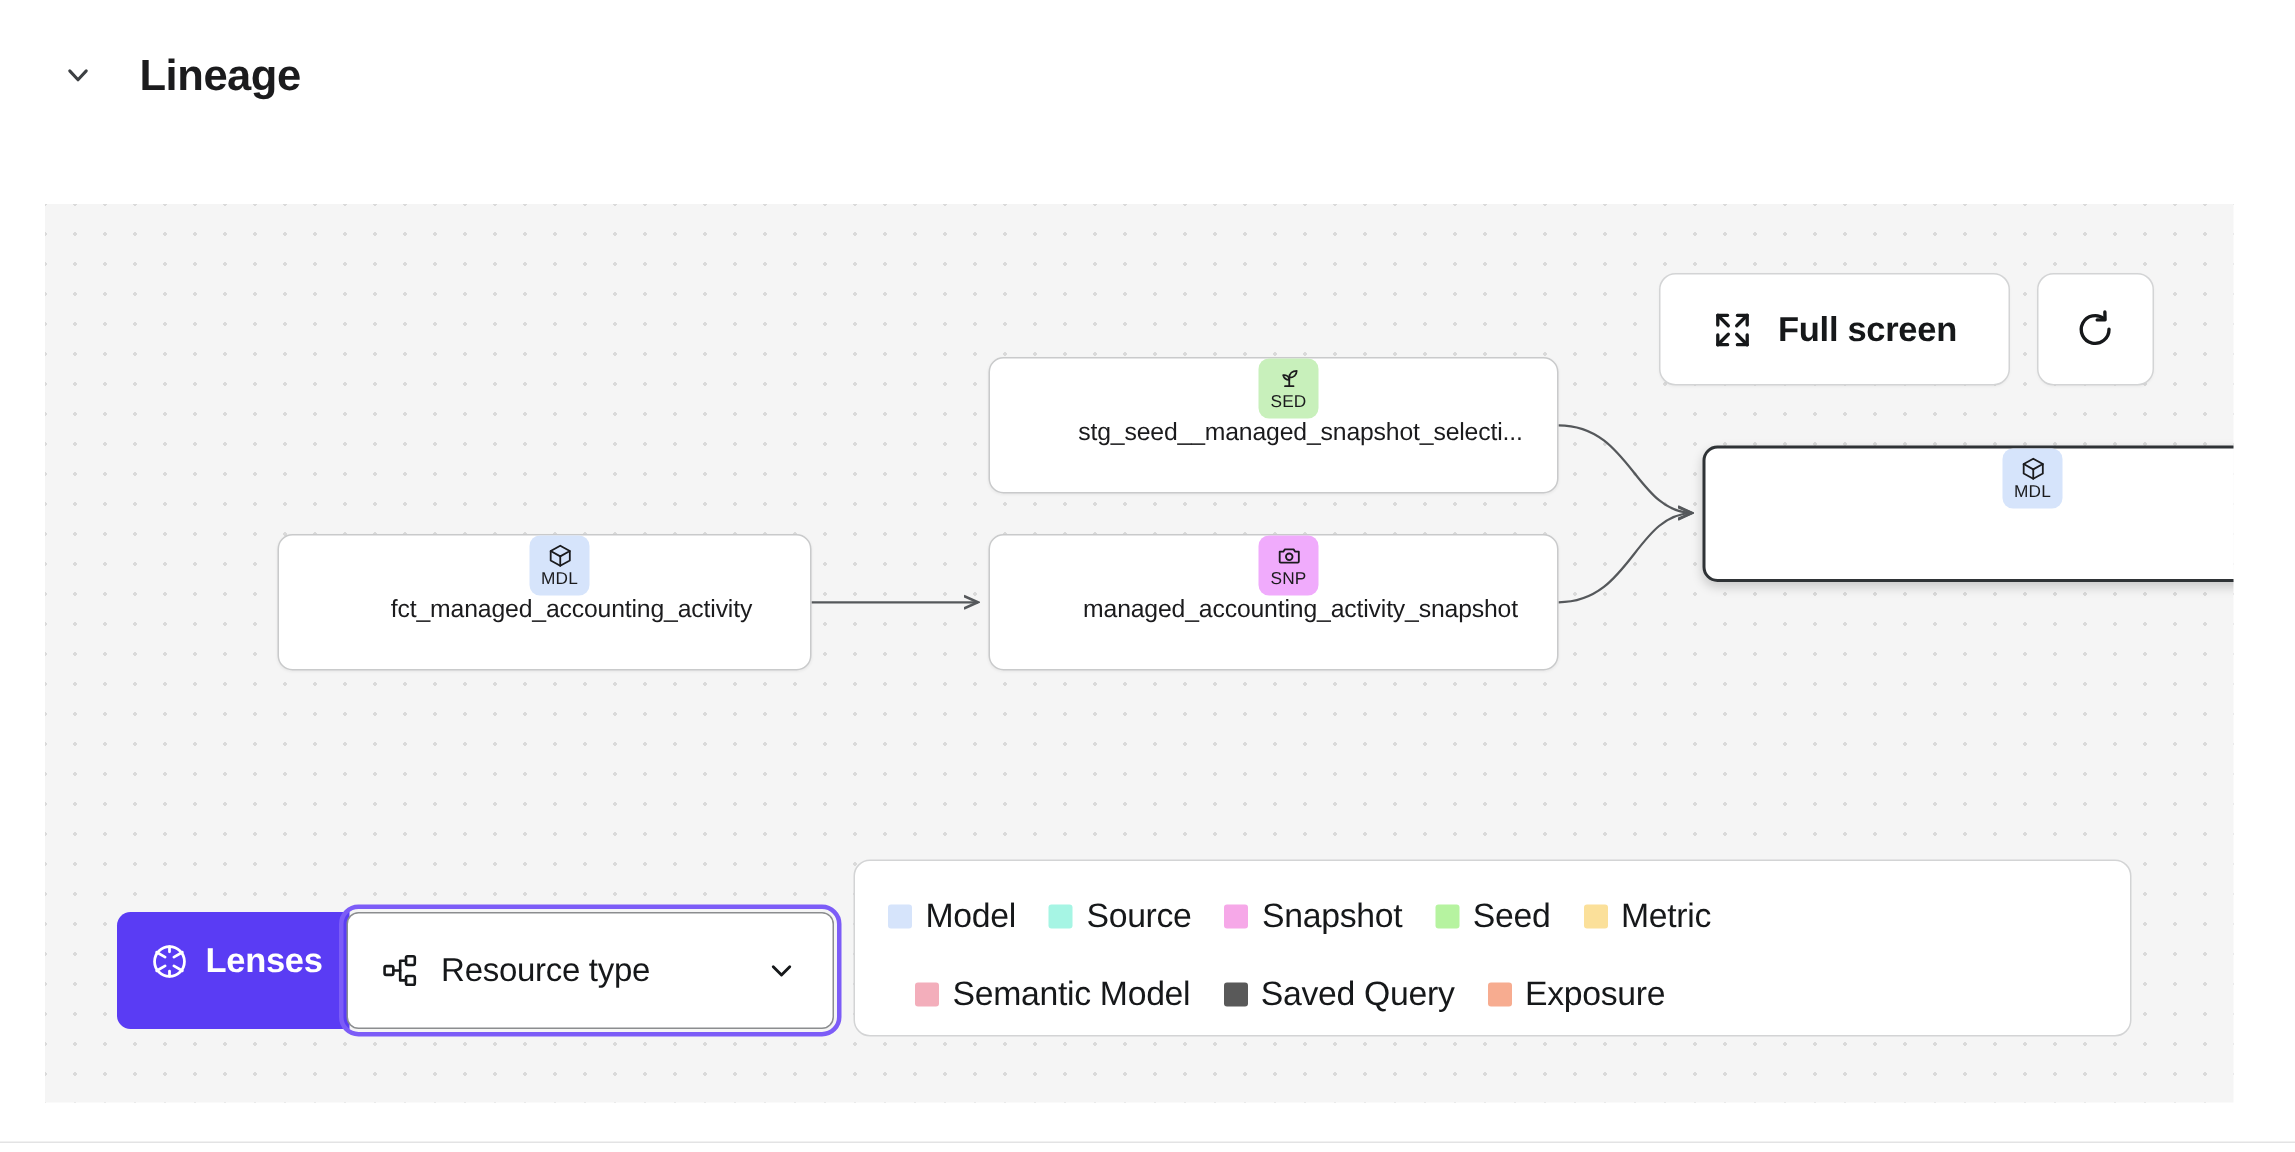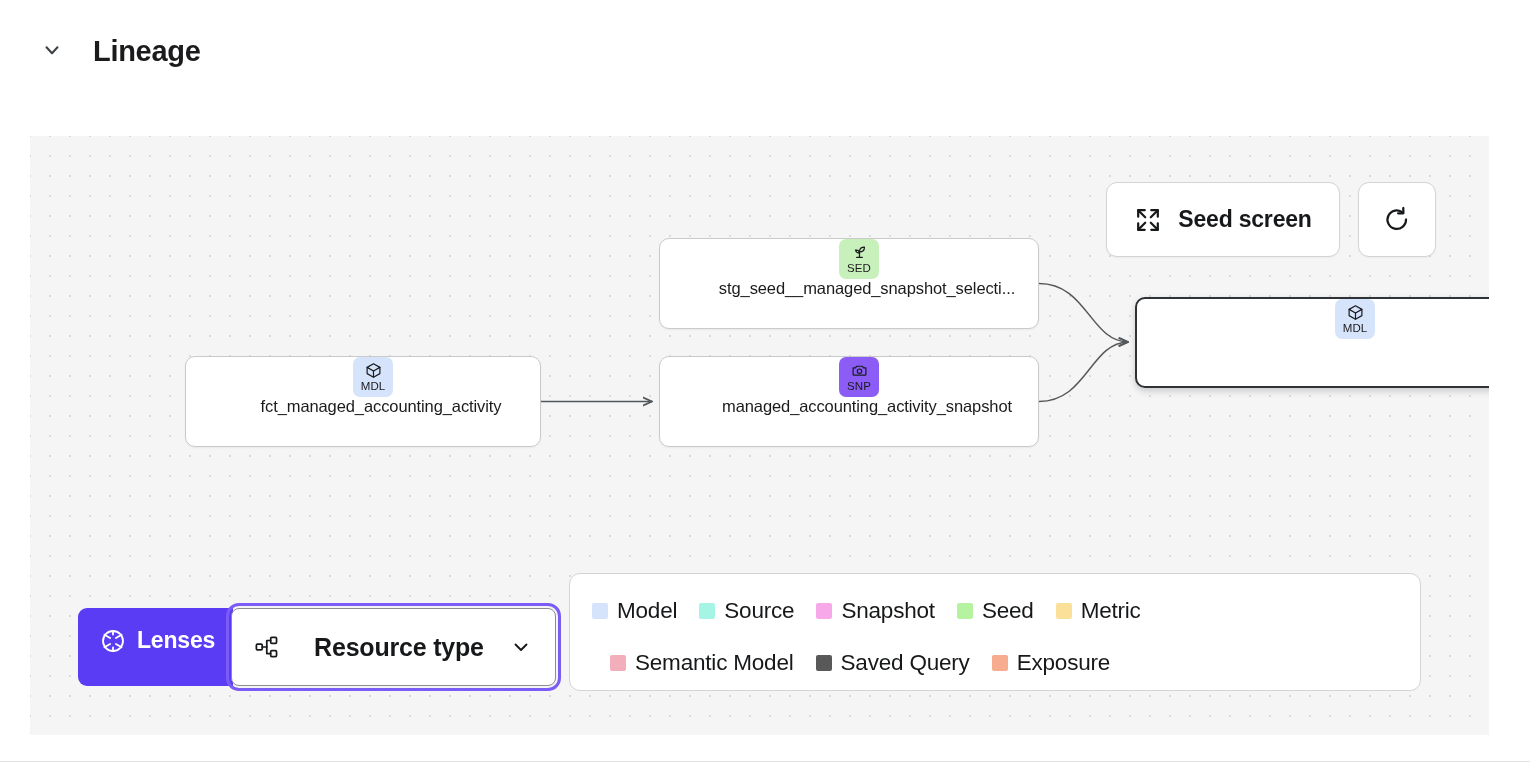--- a/index.html
+++ b/index.html
@@ -166,26 +166,25 @@
     display: flex;
     align-items: center;
     gap: 14px;
     padding: 0 22px 0 22px;
     cursor: pointer;
     outline: 3px solid #7c5cf7;
     outline-offset: 2px;
     min-width: 325px;
   }
   .resource-label {
-    font-size: 25px;
-    font-weight: 700;
+    font-size: 22px;
+    font-weight: 400;
     color: #16181a;
     letter-spacing: -0.2px;
     flex: 1 1 auto;
-    margin-left: 20px;
   }
 
   
   .legend {
     position: absolute;
     left: 539px; top: 437px;
     width: 852px; height: 118px;
     background: #ffffff;
     border: 1px solid #d3d4d5;
     border-radius: 11px;
@@ -270,21 +269,21 @@
         <path d="M12 11 C12 7, 15 4.5, 19 4.5 C19 8.5, 16 11, 12 11 Z"></path>
         <path d="M12 13 C9.5 13, 7 11.2, 6.3 8.7 C9 8.2, 11.4 9.8, 12 12.3 Z"></path>
         <path d="M8 19 L16 19"></path>
       </svg>
       <span class="badge-text">SED</span>
     </div>
     <span class="node-label">stg_seed__managed_snapshot_selecti...</span>
   </div>
 
   <div class="node" id="node-snp">
-    <div class="node-badge" style="background:#8b5cf6;">
+    <div class="node-badge" style="background:#f0abfc;">
       <svg width="17" height="17" viewBox="0 0 24 24" fill="none" stroke="#1b1b1d" stroke-width="1.7" stroke-linecap="round" stroke-linejoin="round">
         <path d="M3 8.2 h3.4 l1.5 -2.2 h8.2 l1.5 2.2 H21 a0 0 0 0 1 0 0 v9.3 a1 1 0 0 1 -1 1 H4 a1 1 0 0 1 -1 -1 Z"></path>
         <circle cx="12" cy="13" r="3.1"></circle>
       </svg>
       <span class="badge-text">SNP</span>
     </div>
     <span class="node-label">managed_accounting_activity_snapshot</span>
   </div>
 
   <div class="node selected" id="node-int">
@@ -302,21 +301,21 @@
     <svg width="28" height="28" viewBox="0 0 24 24" fill="none" stroke="#16181a" stroke-width="1.9" stroke-linecap="round" stroke-linejoin="round">
       <polyline points="9.2 3.6 3.6 3.6 3.6 9.2"></polyline>
       <polyline points="14.8 3.6 20.4 3.6 20.4 9.2"></polyline>
       <polyline points="20.4 14.8 20.4 20.4 14.8 20.4"></polyline>
       <polyline points="9.2 20.4 3.6 20.4 3.6 14.8"></polyline>
       <line x1="3.6" y1="3.6" x2="9.6" y2="9.6"></line>
       <line x1="20.4" y1="3.6" x2="14.4" y2="9.6"></line>
       <line x1="20.4" y1="20.4" x2="14.4" y2="14.4"></line>
       <line x1="3.6" y1="20.4" x2="9.6" y2="14.4"></line>
     </svg>
-    <span class="btn-label">Seed screen</span>
+    <span class="btn-label">Full screen</span>
   </div>
 
   <div class="canvas-btn" id="btn-refresh">
     <svg width="30" height="30" viewBox="0 0 24 24" fill="none" stroke="#16181a" stroke-width="1.8" stroke-linecap="round" stroke-linejoin="round">
       <path d="M19.2 11.6 a7.4 7.4 0 1 1 -2.6 -5.5"></path>
       <polyline points="17 2.4 17.1 6.6 12.9 6.6"></polyline>
     </svg>
   </div>
 
   <div class="lenses-group">

